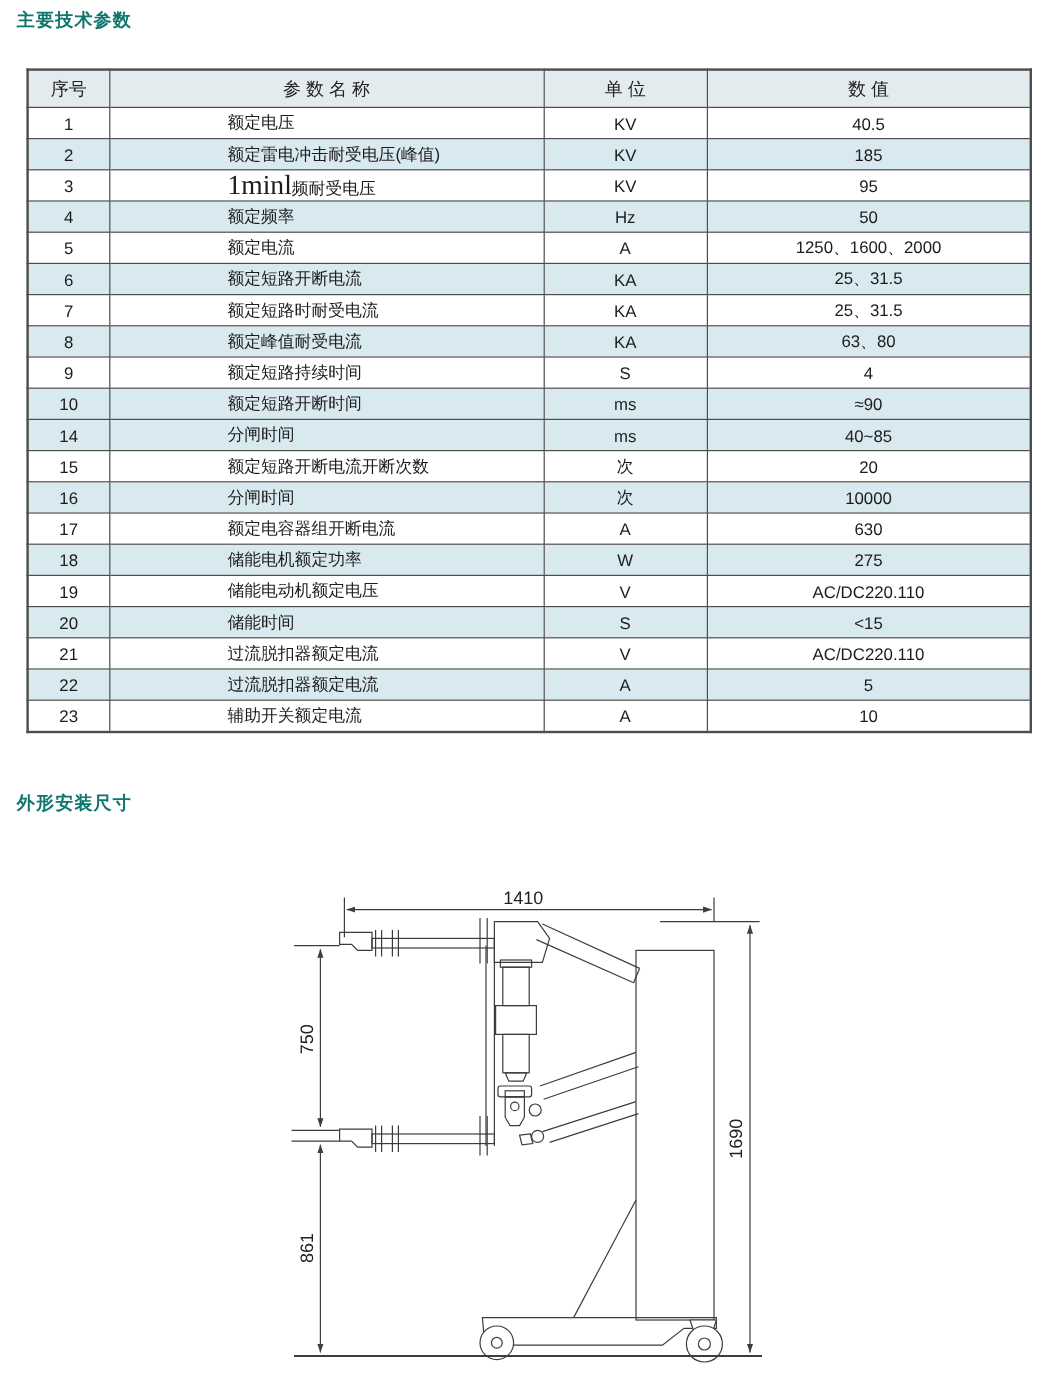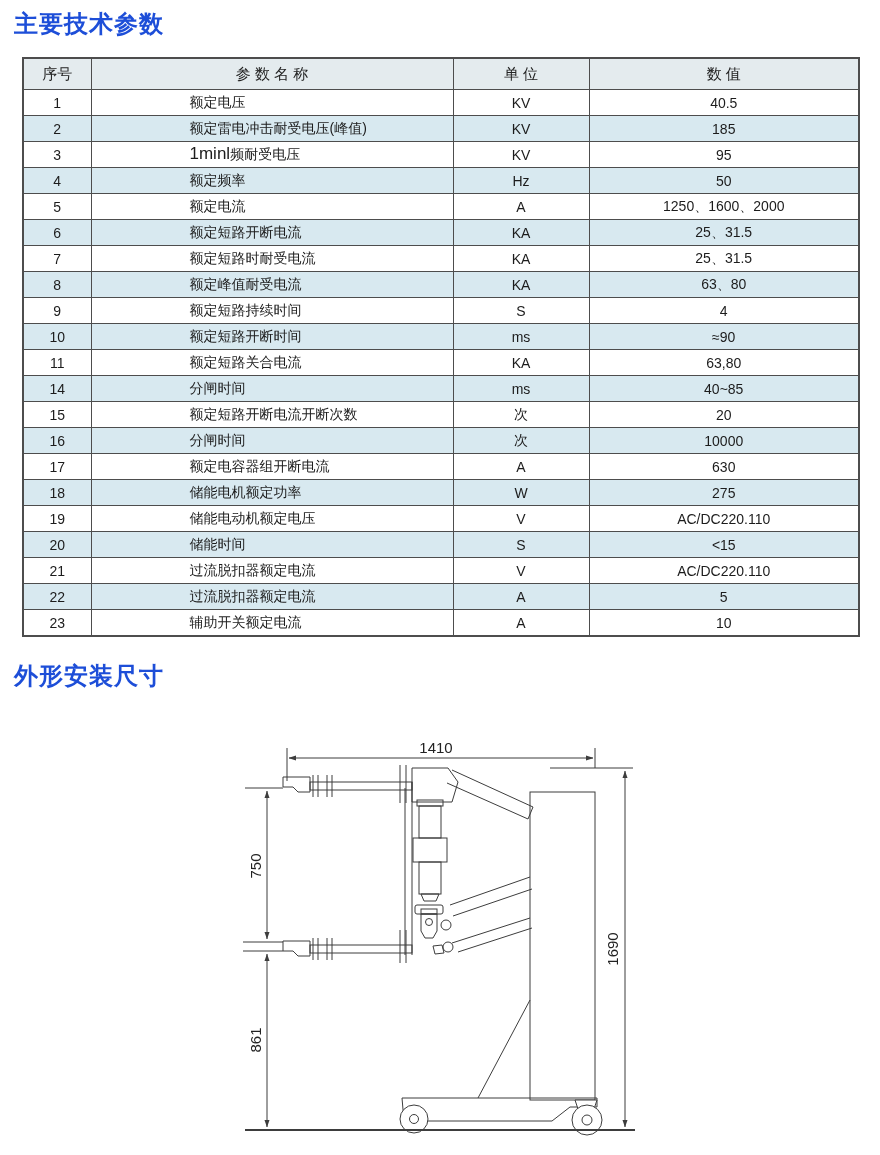--- a/index.html
+++ b/index.html
@@ -3,21 +3,21 @@
 <meta charset="utf-8">
 <style>
   html,body{margin:0;padding:0;}
   body{
     width:880px;height:1155px;position:relative;background:#ffffff;
     font-family:"Liberation Sans","DejaVu Sans",sans-serif;color:#1c1c1c;
     overflow:hidden;
   }
   .sec-title{
     position:absolute;left:14px;margin:0;
-    font-size:24px;font-weight:bold;color:#1d4ed8;letter-spacing:1px;
+    font-size:15px;font-weight:bold;color:#0f766e;letter-spacing:1px;
   }
   #title-params{top:8px;}
   #title-dims{top:660px;}
 
   table.params{
     position:absolute;left:22px;top:57px;width:836px;
     border-collapse:collapse;table-layout:fixed;
     font-size:14px;
     border-radius:21px;
   }
@@ -30,21 +30,21 @@
     text-align:center;vertical-align:middle;
     padding:0 2px;overflow:hidden;white-space:nowrap;
   }
   table.params{border:2px solid #4d4d4d;}
   table.params th{
     height:30px;background:#e4ebee;font-weight:normal;font-size:15px;color:#222;
   }
   table.params td{height:25px;background:#ffffff;}
   table.params tr.alt td{background:#d8e9f0;}
   table.params td.name{text-align:left;padding-left:98px;}
-  .name-big{font-size:17px;line-height:1;}
+  .name-big{font-size:23px;line-height:1;font-family:Liberation Serif, serif;}
 
   #drawing{position:absolute;left:230px;top:735px;}
   #drawing text{
     font-family:"Liberation Sans","DejaVu Sans",sans-serif;
     font-size:15px;fill:#222;
   }
 </style>
 </head>
 <body>
 
@@ -121,26 +121,20 @@
           <td class="name">额定短路持续时间</td>
           <td>S</td>
           <td>4</td>
         </tr>
         <tr class="alt">
           <td>10</td>
           <td class="name">额定短路开断时间</td>
           <td>ms</td>
           <td>≈90</td>
         </tr>
-        <tr>
-          <td>11</td>
-          <td class="name">额定短路关合电流</td>
-          <td>KA</td>
-          <td>63,80</td>
-        </tr>
         <tr class="alt">
           <td>14</td>
           <td class="name">分闸时间</td>
           <td>ms</td>
           <td>40~85</td>
         </tr>
         <tr>
           <td>15</td>
           <td class="name">额定短路开断电流开断次数</td>
           <td>次</td>

